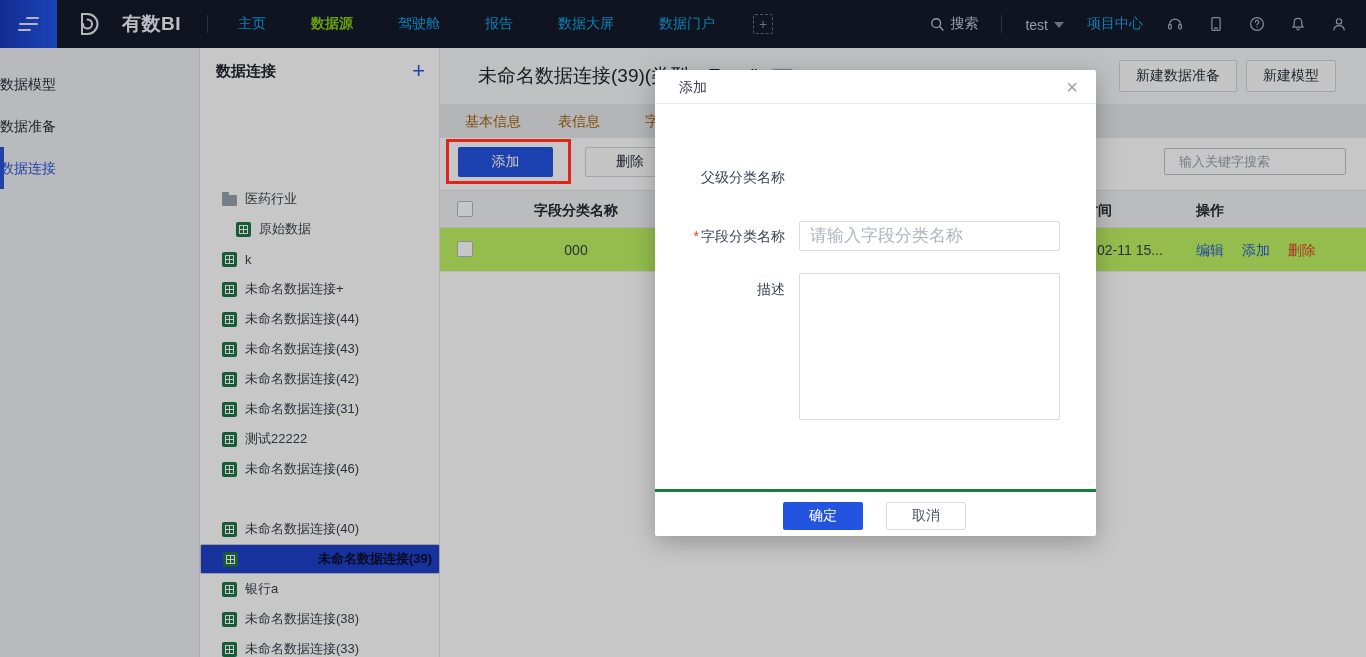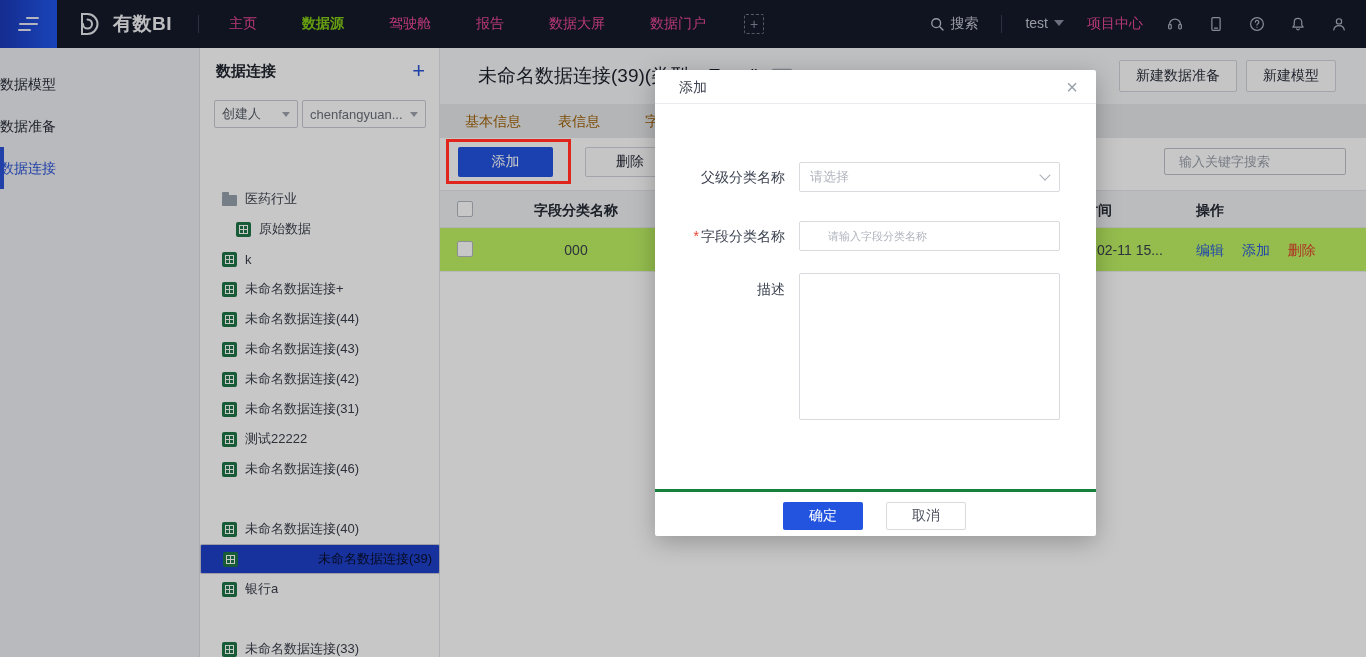--- a/index.html
+++ b/index.html
@@ -6,28 +6,28 @@
   html,body{width:1366px;height:657px;overflow:hidden}
   body{font-family:"Liberation Sans","DejaVu Sans",sans-serif;background:#fff;position:relative;color:#2b303b}
 
   
   .navbar{position:absolute;left:0;top:0;width:1366px;height:48px;background:#151a2b;display:flex;align-items:center;z-index:10}
   .burger{width:57px;height:48px;background:linear-gradient(90deg,#1b39b8,#2158ee);display:flex;flex-direction:column;justify-content:center;align-items:center;gap:4px;cursor:pointer}
   .burger i{display:block;height:2px;background:#e8eaf2;border-radius:1px}
   .burger i:nth-child(1){width:13px;margin-left:8px}
   .burger i:nth-child(2){width:19px}
   .burger i:nth-child(3){width:13px;margin-right:8px}
-  .logo{display:flex;align-items:center;gap:13px;padding:0 26px 0 17px}
+  .logo{display:flex;align-items:center;gap:22px;padding:0 26px 0 17px}
   .logo-text{color:#f2f3f7;font-size:19px;font-weight:700;letter-spacing:.5px}
   .nav-divider{width:1px;height:18px;background:#3a4055}
   .nav-items{display:flex;align-items:center;gap:45px;margin-left:30px}
-  .nav-item{color:#ec4899;font-size:14px;cursor:pointer;white-space:nowrap}
+  .nav-item{color:#0ea5e9;font-size:14px;cursor:pointer;white-space:nowrap}
   .nav-item.active{color:#84cc16;font-weight:700}
   .dashed-add{width:20px;height:20px;border:1px dashed #6a7186;border-radius:2px;margin-left:38px;display:flex;align-items:center;justify-content:center;color:#8a90a2;font-size:14px;cursor:pointer}
-  .nav-right{margin-left:auto;display:flex;align-items:flex-start;gap:23px;padding-right:18px}
+  .nav-right{margin-left:auto;display:flex;align-items:flex-end;gap:23px;padding-right:18px}
   .nav-search{display:flex;align-items:center;gap:5px;color:#c3c7d2;font-size:14px;cursor:pointer}
   .nav-user{display:flex;align-items:center;gap:6px;color:#c3c7d2;font-size:14px;cursor:pointer}
   .caret-down{width:0;height:0;border-left:5px solid transparent;border-right:5px solid transparent;border-top:6px solid #8a90a2}
   .nav-ic{display:flex;align-items:center;cursor:pointer}
   .nav-ic svg{stroke:#aeb3c0;fill:none;stroke-width:1.6;stroke-linecap:round;stroke-linejoin:round}
 
   
   .sidebar{position:absolute;left:0;top:48px;width:200px;height:609px;background:#edeff3;border-right:1px solid #dcdee4}
   .side-item{position:relative;height:42px;line-height:42px;font-size:14px;color:#272c37;cursor:pointer}
   .side-item.active{color:#2b54d8}
@@ -42,21 +42,21 @@
   .filter-row{position:absolute;left:14px;top:52px;display:flex;gap:4px}
   .sel{height:28px;border:1px solid #c9cbd4;border-radius:2px;background:#fff;display:flex;align-items:center;justify-content:space-between;padding:0 7px;font-size:13px;color:#555b66;cursor:pointer}
   .sel .chev{width:0;height:0;border-left:4px solid transparent;border-right:4px solid transparent;border-top:5px solid #a0a5b0;margin-left:6px}
   .sel1{width:84px}
   .sel2{width:124px;color:#6a707b}
   .titem{position:absolute;left:0;width:240px;height:30px;display:flex;align-items:center;cursor:pointer}
   .titem .tlabel{font-size:13px;color:#3c414d;margin-left:8px;white-space:nowrap}
   .titem.lv0{padding-left:22px}
   .titem.lv1{padding-left:36px}
   .titem.sel{background:#1e3fc9}
-  .titem.sel .tlabel{color:#0a102b;font-weight:400}
+  .titem.sel .tlabel{color:#0a102b;font-weight:700}
   .ticon{width:15px;height:15px;flex:0 0 auto;position:relative}
   .ticon.excel{background:#1e7547;border-radius:2px}
   .ticon.excel::before{content:"";position:absolute;left:3px;top:3px;right:3px;bottom:3px;border:1px solid #fff;
     background:linear-gradient(to right,transparent 44%,#fff 44% 58%,transparent 58%),
                linear-gradient(to bottom,transparent 44%,#fff 44% 58%,transparent 58%)}
   .ticon.folder{height:11px;margin-top:2px;background:#97a0ac;border-radius:1px}
   .ticon.folder::before{content:"";position:absolute;left:0;top:-3px;width:7px;height:3px;background:#97a0ac;border-radius:1px 1px 0 0}
 
   
   .main{position:absolute;left:440px;top:48px;width:926px;height:609px;background:#fff}
@@ -91,21 +91,21 @@
 
   
   .modal{position:absolute;left:655px;top:70px;width:441px;height:466px;background:#fff;border-radius:2px;box-shadow:0 6px 24px rgba(0,0,0,.25);z-index:100}
   .modal-head{position:absolute;left:0;top:0;width:441px;height:34px;border-bottom:1px solid #e9eaee}
   .modal-title{position:absolute;left:24px;top:9px;font-size:14px;color:#3c4250}
   .modal-close{position:absolute;right:18px;top:5px;font-size:20px;color:#9aa0aa;cursor:pointer;line-height:24px}
   .mrow-label{position:absolute;left:0;width:130px;text-align:right;font-size:14px;color:#3c4250}
   .req{color:#e5412d;margin-right:2px}
   .mselect{position:absolute;left:144px;width:261px;height:30px;border:1px solid #d9dade;border-radius:2px;display:flex;align-items:center;justify-content:space-between;padding:0 10px;font-size:13px;color:#b0b4bd;cursor:pointer;background:#fff}
   .mselect .chev2{width:8px;height:8px;border-right:1.5px solid #a8adb8;border-bottom:1.5px solid #a8adb8;transform:rotate(45deg);margin-top:-4px}
-  .minput{position:absolute;left:144px;width:261px;height:30px;border:1px solid #d9dade;border-radius:2px;padding:0 28px;font-size:11px;color:#ef4444;outline:none;font-family:inherit}
+  .minput{position:absolute;left:144px;width:261px;height:30px;border:1px solid #d9dade;border-radius:2px;padding:0 10px;font-size:17px;color:#ef4444;outline:none;font-family:inherit}
   .minput::placeholder{color:#b0b4bd}
   .mtextarea{position:absolute;left:144px;top:203px;width:261px;height:147px;border:1px solid #d9dade;border-radius:2px;resize:none;outline:none;font-family:inherit;font-size:13px;padding:6px 10px}
   .modal-foot{position:absolute;left:0;top:419px;width:441px;height:47px;border-top:3px solid #15803d}
   .mbtn-ok{position:absolute;left:128px;top:10px;width:80px;height:28px;background:#2254e0;color:#fff;border:none;border-radius:2px;font-size:14px;cursor:pointer}
   .mbtn-cancel{position:absolute;left:231px;top:10px;width:80px;height:28px;background:#fff;color:#4a505c;border:1px solid #d9dade;border-radius:2px;font-size:14px;cursor:pointer}
 </style>
 </head>
 <body>
 
 <div class="navbar">
@@ -185,30 +185,20 @@
   <div class="side-item"><span>数据模型</span></div>
   <div class="side-item"><span>数据准备</span></div>
   <div class="side-item active"><span>数据连接</span></div>
 </div>
 
 <div class="treepanel">
   <div class="tree-head">
     <span class="tree-title">数据连接</span>
     <span class="tree-plus">+</span>
   </div>
-  <div class="filter-row">
-    <div class="sel sel1">
-      <span>创建人</span>
-        <span class="chev"></span>
-    </div>
-    <div class="sel sel2">
-      <span>chenfangyuan...</span>
-        <span class="chev"></span>
-    </div>
-  </div>
 
   <div class="titem lv0" style="top:136px">
       <span class="ticon folder"></span>
       <span class="tlabel">医药行业</span>
     </div>
   <div class="titem lv1" style="top:166px">
       <span class="ticon excel"></span>
       <span class="tlabel">原始数据</span>
     </div>
   <div class="titem lv0" style="top:196px">
@@ -247,20 +237,24 @@
       <span class="ticon excel"></span>
       <span class="tlabel">未命名数据连接(40)</span>
     </div>
   <div class="titem lv0 sel" style="top:496px">
       <span class="ticon excel"></span>
       <span class="tlabel">未命名数据连接(39)</span>
     </div>
   <div class="titem lv0" style="top:526px">
       <span class="ticon excel"></span>
       <span class="tlabel">银行a</span>
+    </div>
+  <div class="titem lv0" style="top:556px">
+      <span class="ticon excel"></span>
+      <span class="tlabel">未命名数据连接(38)</span>
     </div>
   <div class="titem lv0" style="top:586px">
       <span class="ticon excel"></span>
       <span class="tlabel">未命名数据连接(33)</span>
     </div>
 
 </div>
 
 <div class="main">
   <div class="titlebar">
@@ -318,24 +312,20 @@
 <div class="mask"></div>
 <div class="annotation"></div>
 
 <div class="modal">
   <div class="modal-head">
     <span class="modal-title">添加</span>
     <span class="modal-close">×</span>
   </div>
 
   <span class="mrow-label" style="top:99px"><span>父级分类名称</span></span>
-  <div class="mselect" style="top:92px">
-    <span>请选择</span>
-    <span class="chev2"></span>
-  </div>
 
   <span class="mrow-label" style="top:158px"><span class="req">*</span><span>字段分类名称</span></span>
   <input class="minput" style="top: 151px;" type="text" placeholder="请输入字段分类名称">
 
   <span class="mrow-label" style="top:211px"><span>描述</span></span>
   <textarea class="mtextarea" style=""></textarea>
 
   <div class="modal-foot">
     <button class="mbtn-ok">确定</button>
     <button class="mbtn-cancel">取消</button>

